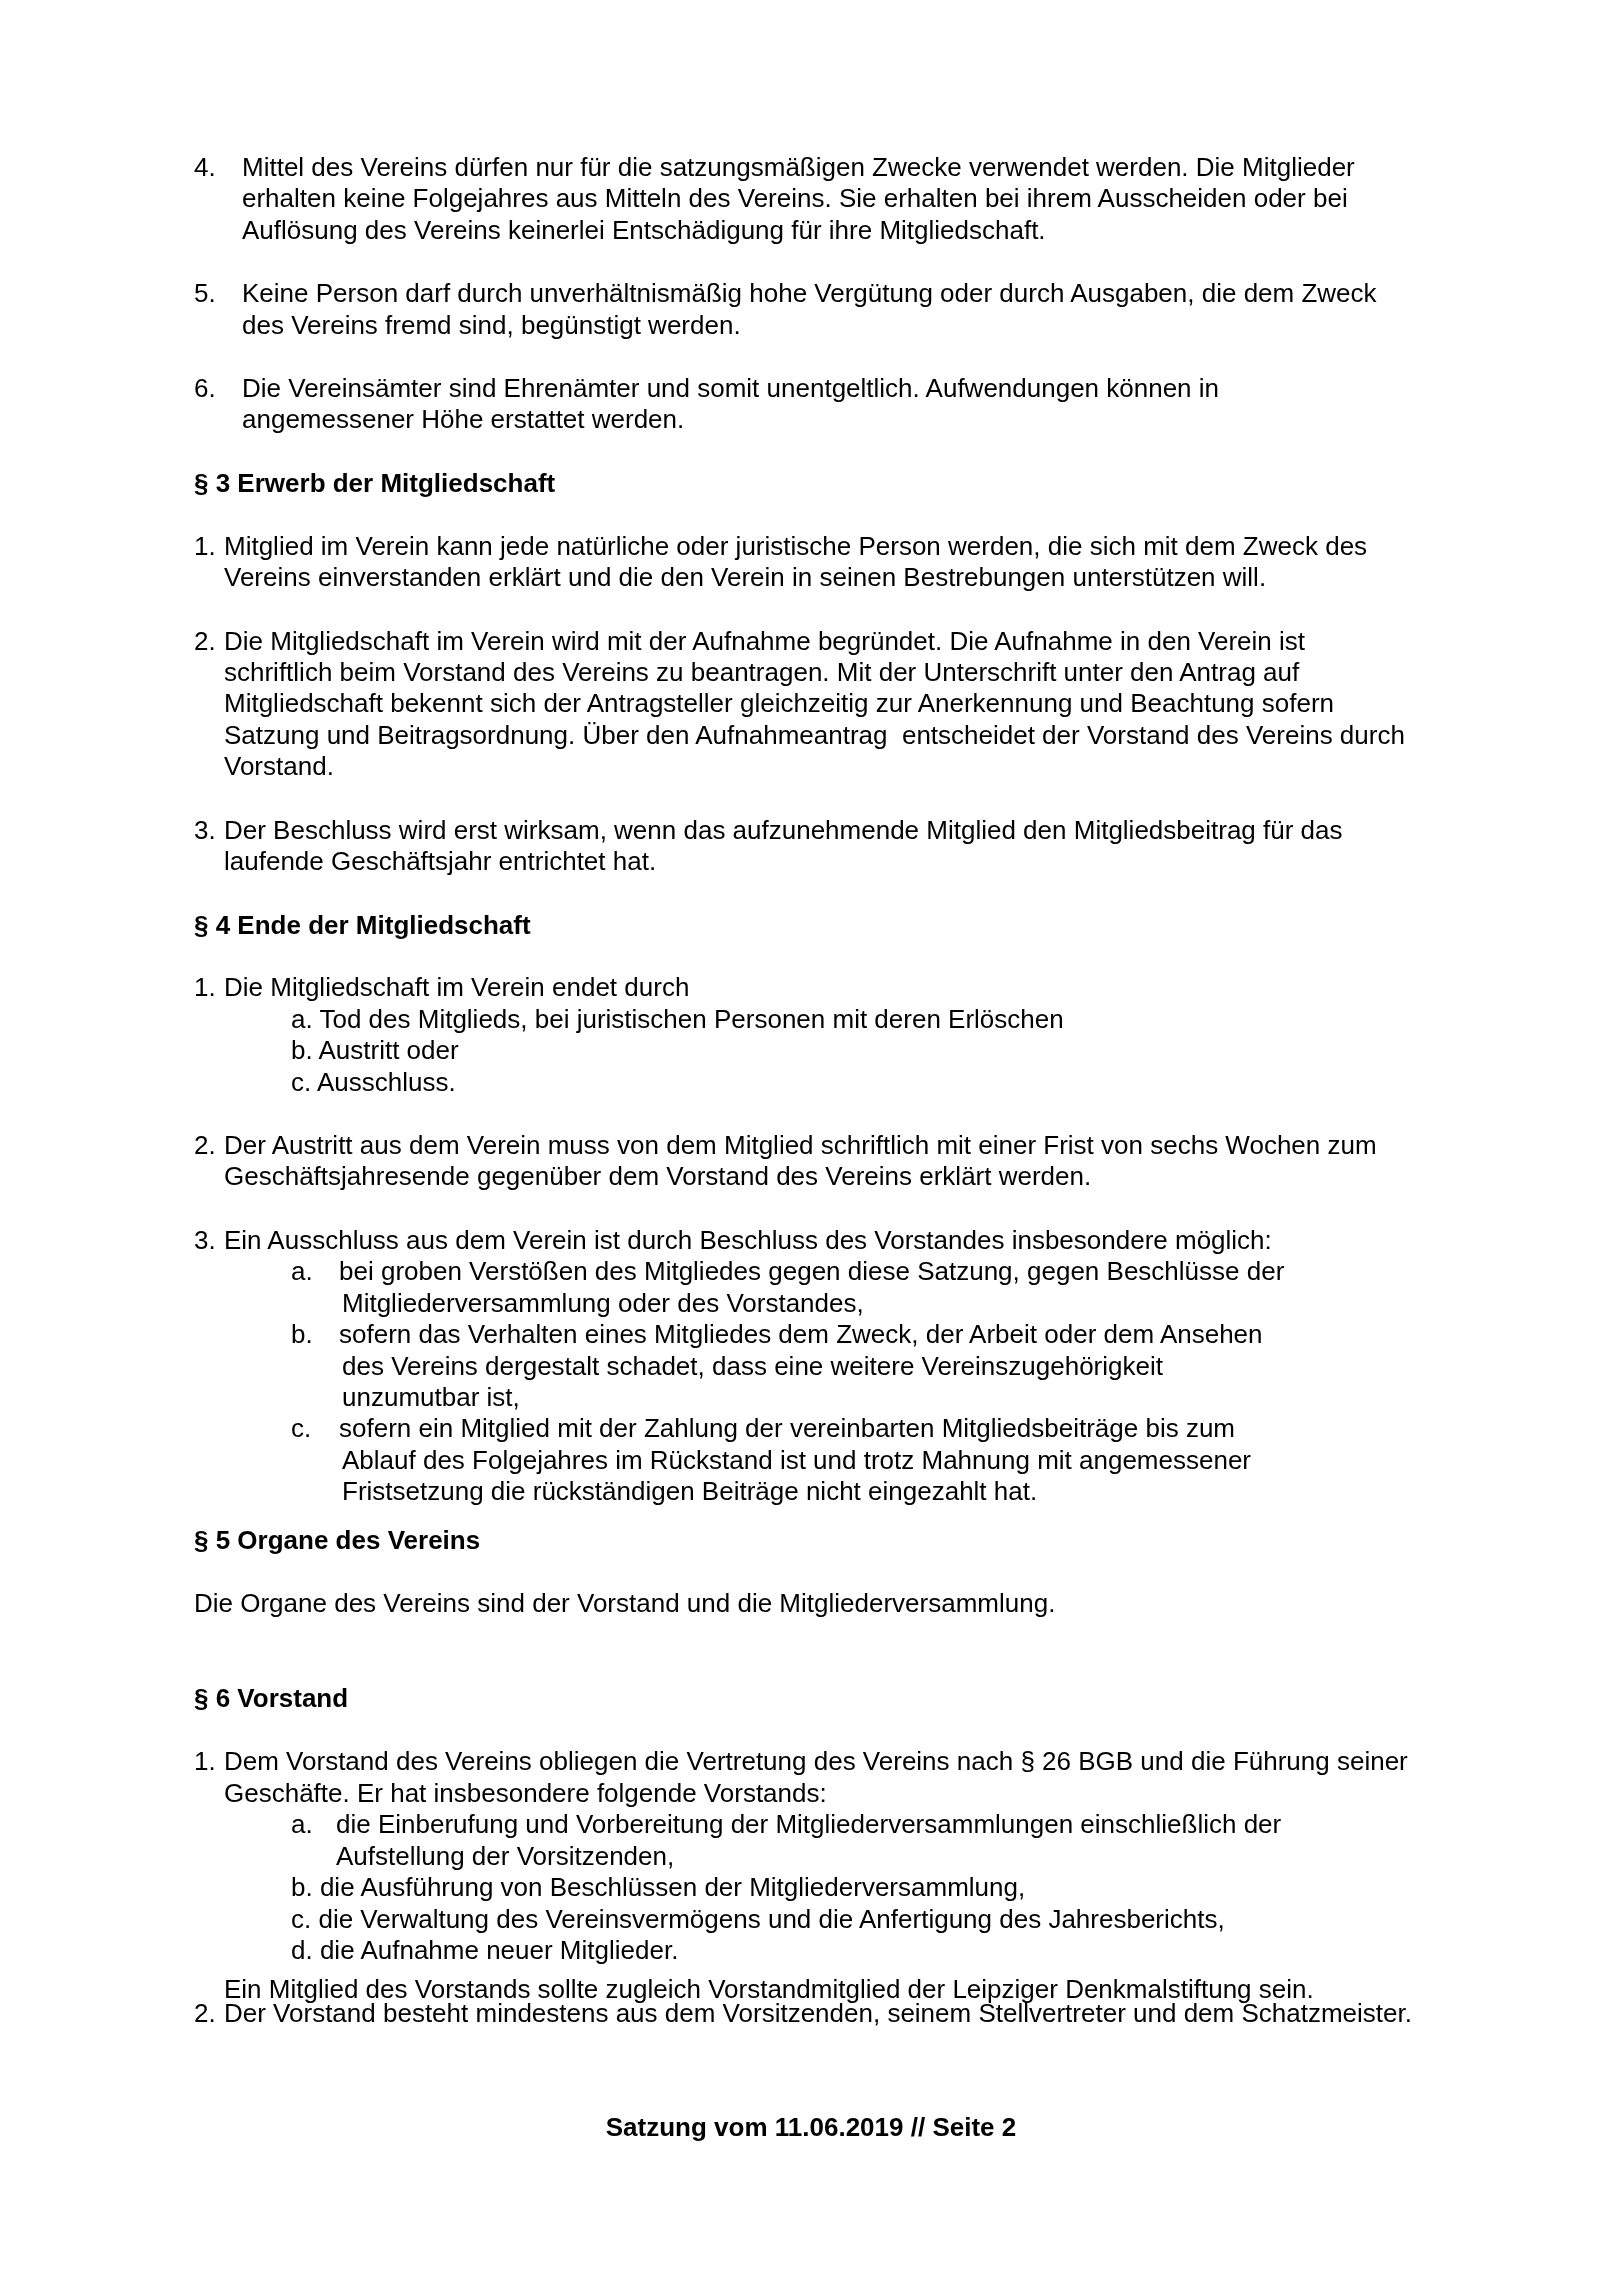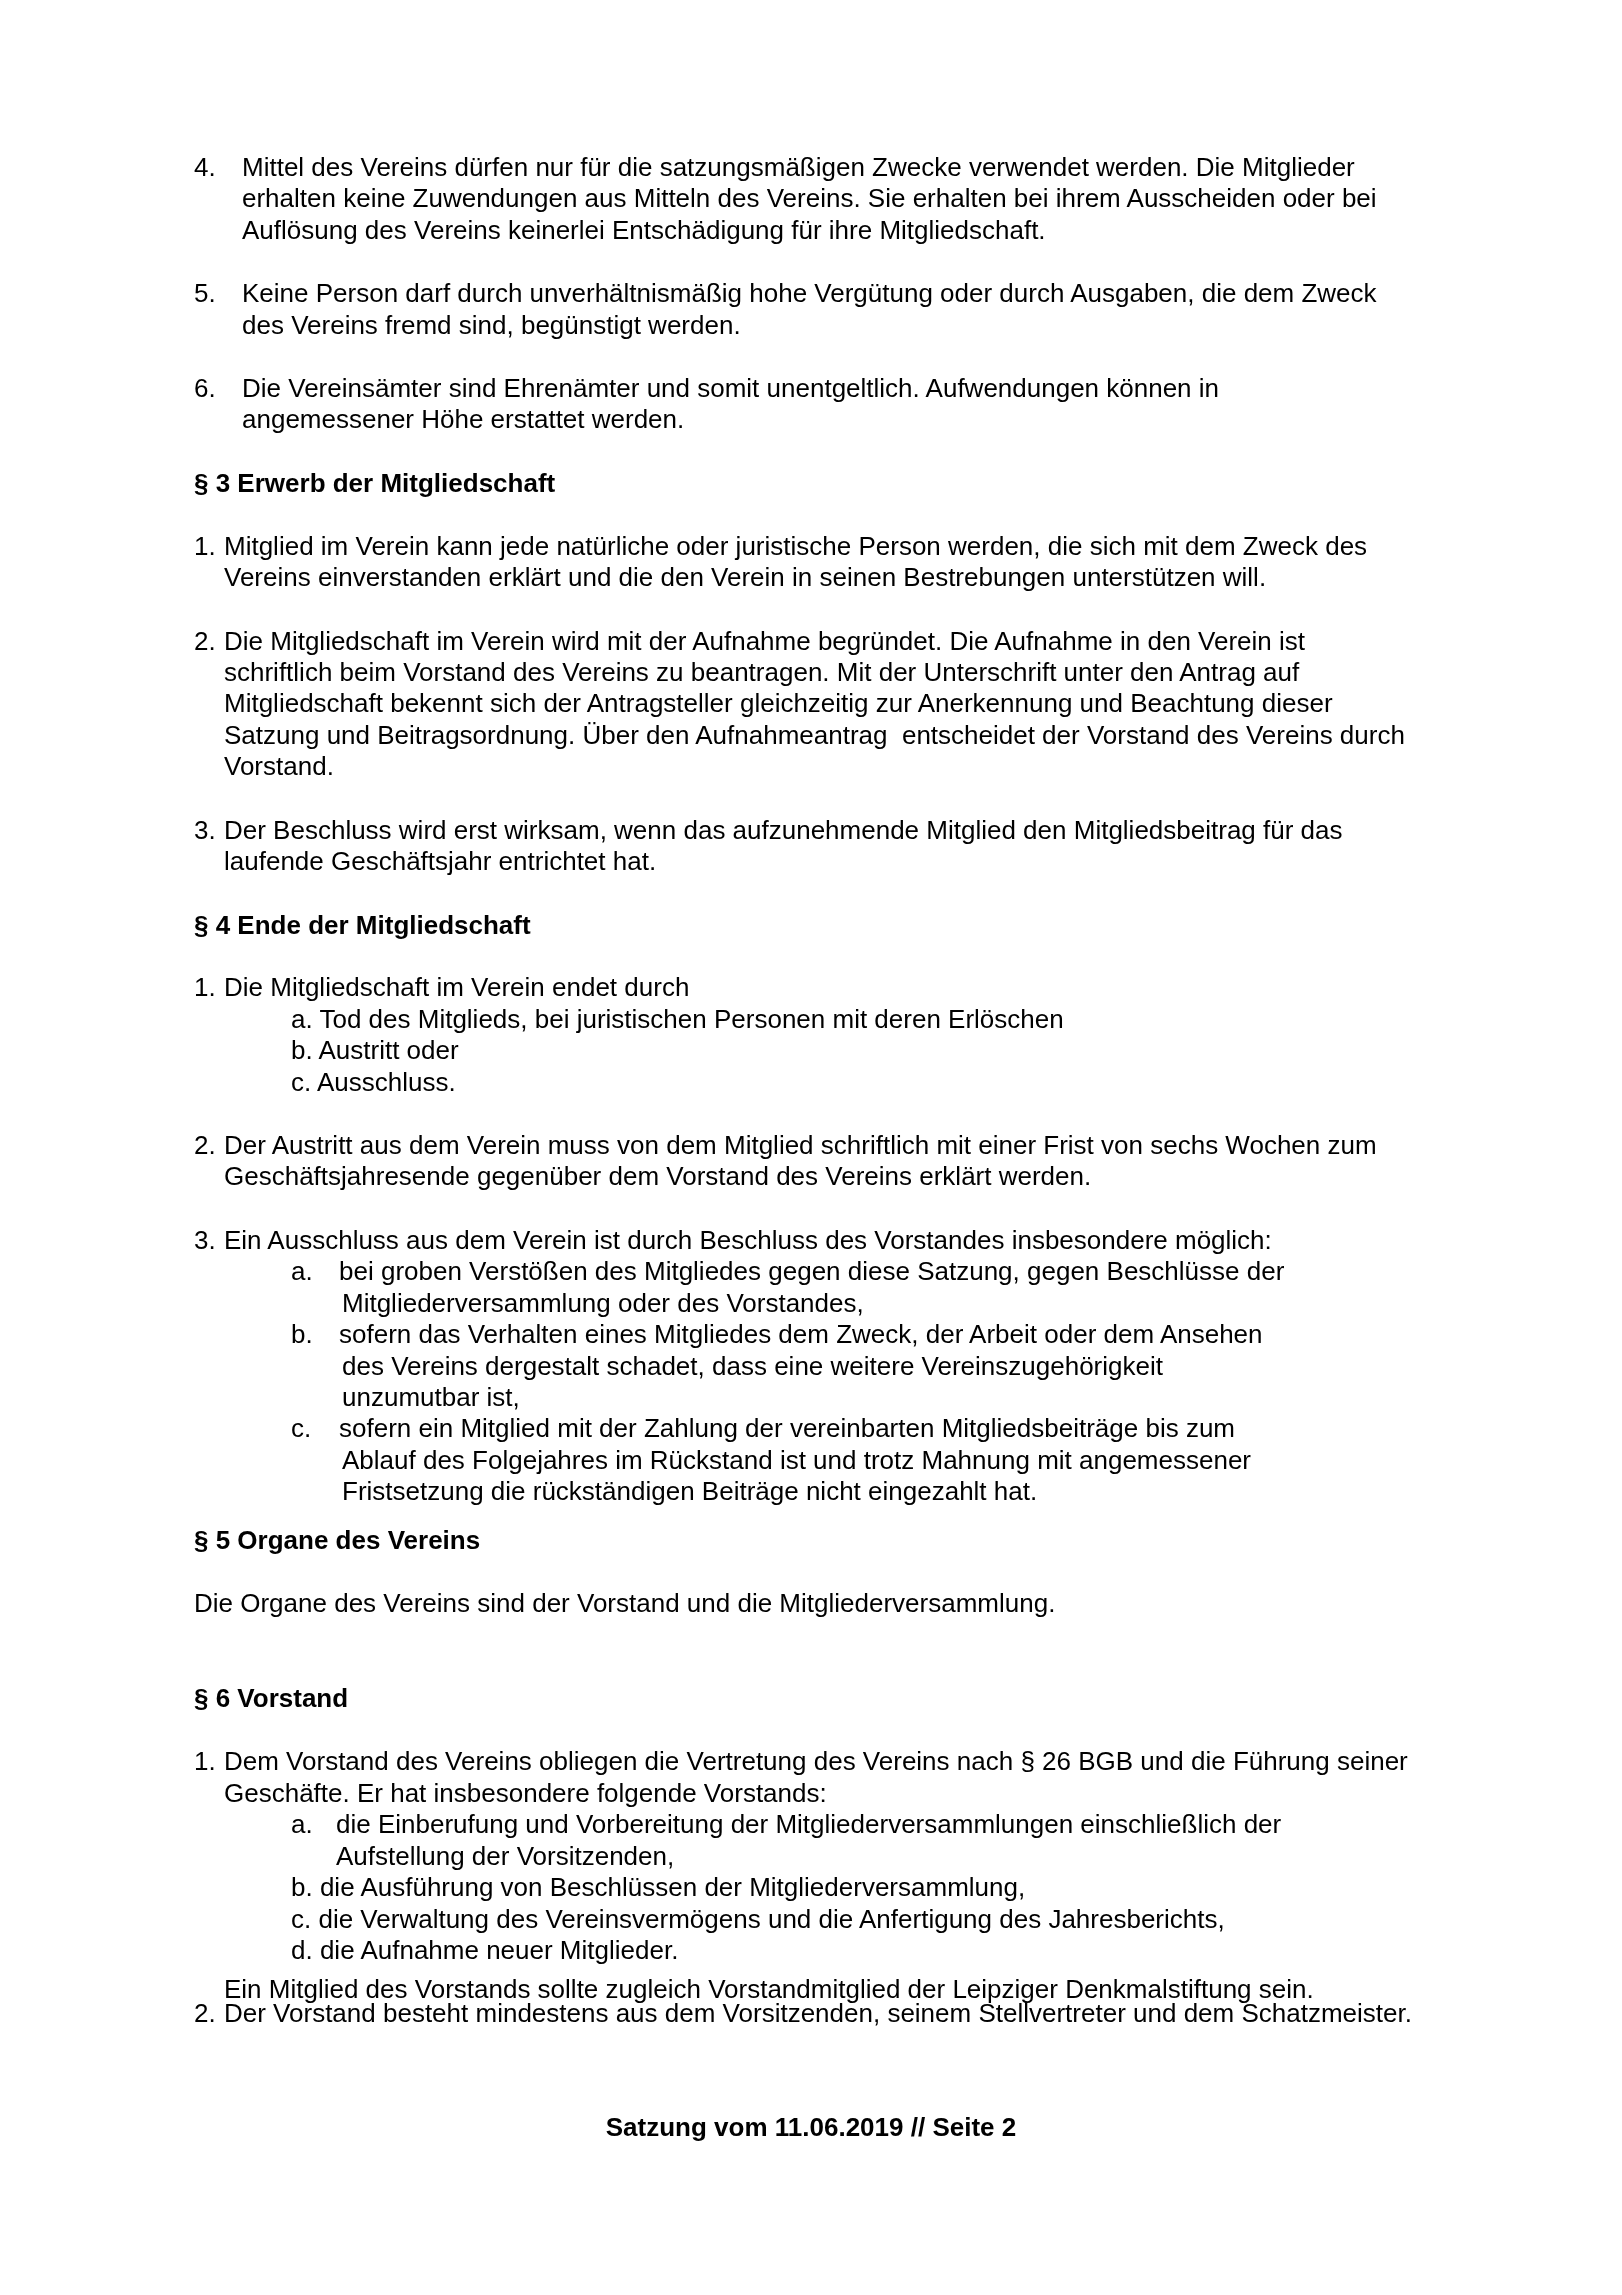--- a/index.html
+++ b/index.html
@@ -9,21 +9,21 @@
   .b { font-weight: bold; }
   .footer { position: absolute; top: 2112px; left: 0; width: 1622px; text-align: center;
             font-weight: bold; line-height: 31px; }
 </style>
 </head>
 <body>
 
 <div>
   <div class="line" style="top:152px;left:194px">4.</div>
   <div class="line" style="top:152px;left:242px">Mittel des Vereins dürfen nur für die satzungsmäßigen Zwecke verwendet werden. Die Mitglieder</div>
-  <div class="line" style="top:183px;left:242px">erhalten keine Zuwendungen aus Mitteln des Vereins. Sie erhalten bei ihrem Ausscheiden oder bei</div>
+  <div class="line" style="top:183px;left:242px">erhalten keine Folgejahres aus Mitteln des Vereins. Sie erhalten bei ihrem Ausscheiden oder bei</div>
   <div class="line" style="top:215px;left:242px">Auflösung des Vereins keinerlei Entschädigung für ihre Mitgliedschaft.</div>
 
   <div class="line" style="top:278px;left:194px">5.</div>
   <div class="line" style="top:278px;left:242px">Keine Person darf durch unverhältnismäßig hohe Vergütung oder durch Ausgaben, die dem Zweck</div>
   <div class="line" style="top:310px;left:242px">des Vereins fremd sind, begünstigt werden.</div>
 
   <div class="line" style="top:373px;left:194px">6.</div>
   <div class="line" style="top:373px;left:242px">Die Vereinsämter sind Ehrenämter und somit unentgeltlich. Aufwendungen können in</div>
   <div class="line" style="top:404px;left:242px">angemessener Höhe erstattet werden.</div>
 </div>
@@ -31,21 +31,21 @@
 <div>
   <div class="line b" style="top:468px;left:194px">§ 3 Erwerb der Mitgliedschaft</div>
 
   <div class="line" style="top:531px;left:194px">1.</div>
   <div class="line" style="top:531px;left:224px">Mitglied im Verein kann jede natürliche oder juristische Person werden, die sich mit dem Zweck des</div>
   <div class="line" style="top:562px;left:224px">Vereins einverstanden erklärt und die den Verein in seinen Bestrebungen unterstützen will.</div>
 
   <div class="line" style="top:626px;left:194px">2.</div>
   <div class="line" style="top:626px;left:224px">Die Mitgliedschaft im Verein wird mit der Aufnahme begründet. Die Aufnahme in den Verein ist</div>
   <div class="line" style="top:657px;left:224px">schriftlich beim Vorstand des Vereins zu beantragen. Mit der Unterschrift unter den Antrag auf</div>
-  <div class="line" style="top:688px;left:224px">Mitgliedschaft bekennt sich der Antragsteller gleichzeitig zur Anerkennung und Beachtung dieser</div>
+  <div class="line" style="top:688px;left:224px">Mitgliedschaft bekennt sich der Antragsteller gleichzeitig zur Anerkennung und Beachtung sofern</div>
   <div class="line" style="top:720px;left:224px">Satzung und Beitragsordnung. Über den Aufnahmeantrag  entscheidet der Vorstand des Vereins durch</div>
   <div class="line" style="top:751px;left:224px">Vorstand.</div>
 
   <div class="line" style="top:815px;left:194px">3.</div>
   <div class="line" style="top:815px;left:224px">Der Beschluss wird erst wirksam, wenn das aufzunehmende Mitglied den Mitgliedsbeitrag für das</div>
   <div class="line" style="top:846px;left:224px">laufende Geschäftsjahr entrichtet hat.</div>
 </div>
 
 <div>
   <div class="line b" style="top:910px;left:194px">§ 4 Ende der Mitgliedschaft</div>

